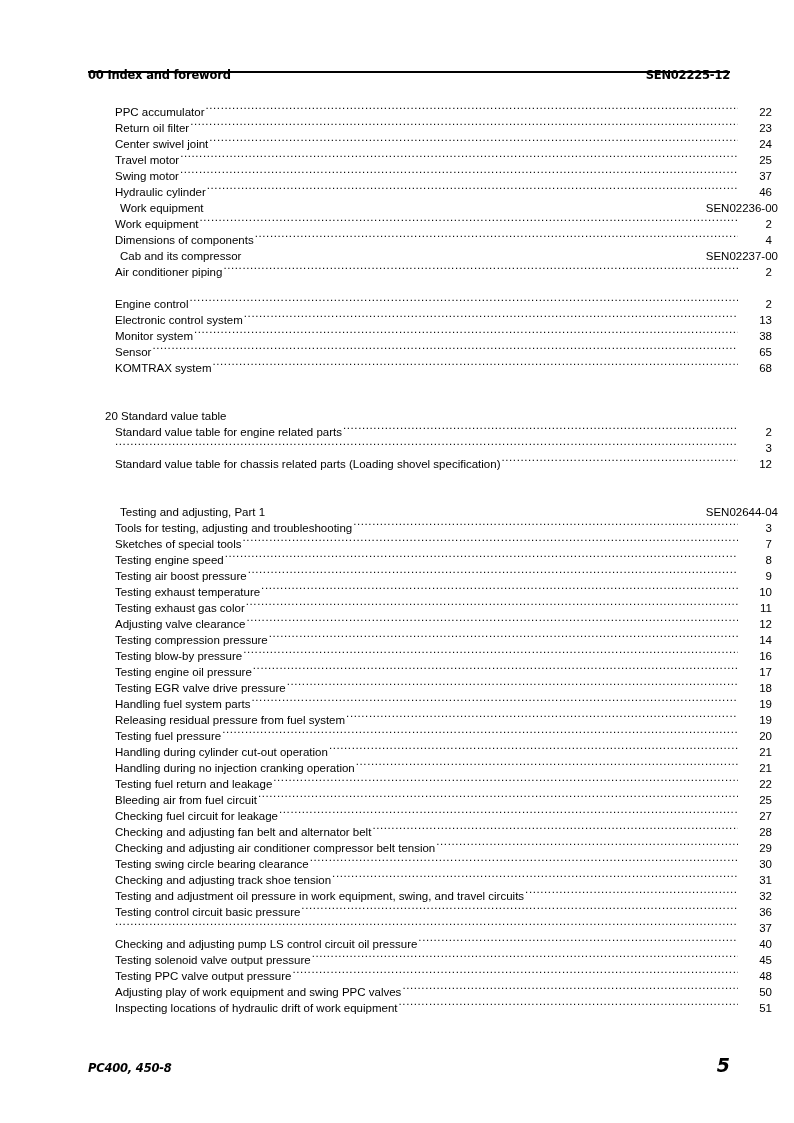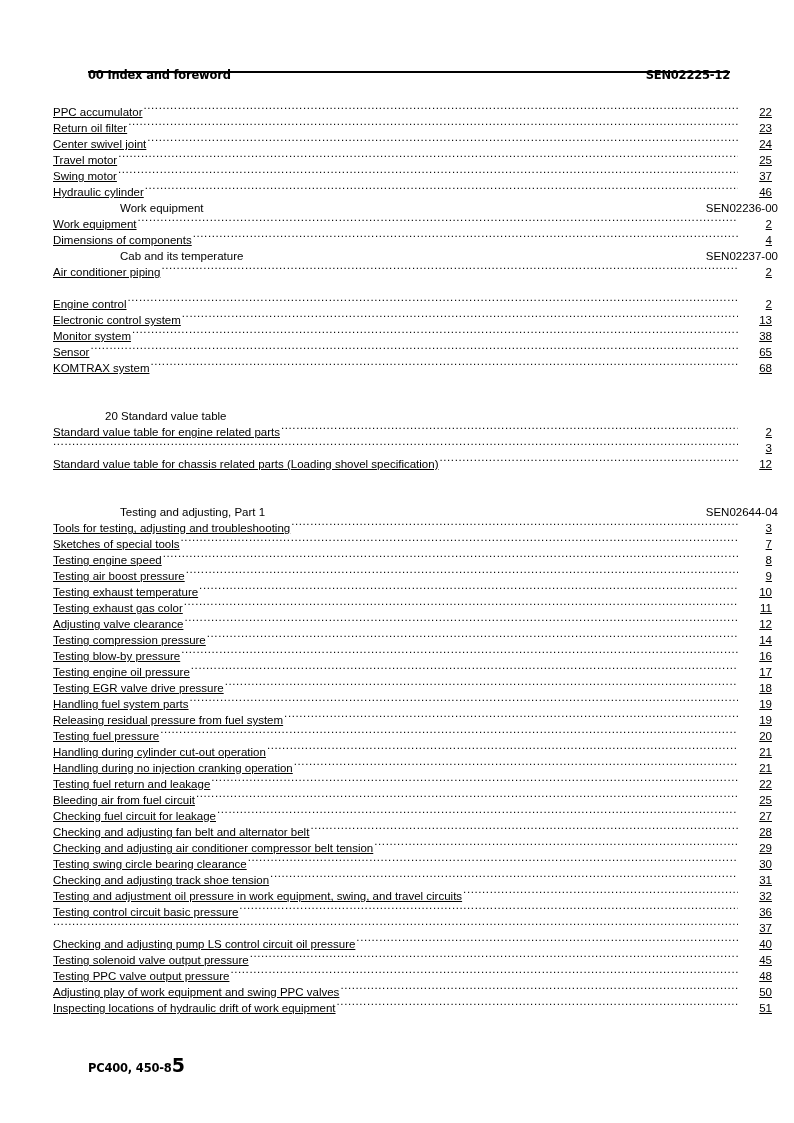--- a/index.html
+++ b/index.html
@@ -67,21 +67,21 @@
     line-height: 16px;
     font-size: 11.5px;
     white-space: nowrap;
     display: flex;
     align-items: baseline;
   }
 
   
   .lvl-section  { padding-left: 105px; }
   .lvl-group    { padding-left: 120px; }
-  .lvl-item     { padding-left: 53px; text-decoration: underline; }
+  .lvl-item     { padding-left: 115px; }
 
   .row-label {
     flex: 0 0 auto;
     padding-right: 1px;
   }
 
   
   .row-leader {
     flex: 1 1 auto;
     position: relative;
@@ -131,21 +131,23 @@
     z-index: 5;
   }
 
   
   .page-footer {
     position: absolute;
     left: 88px;
     top: 1054px;
     width: 642px;
     display: flex;
+    justify-content: space-between;
     align-items: baseline;
+    font-style: italic;
   }
   .footer-model {
     font-family: "DejaVu Sans", sans-serif;
     font-weight: bold;
     font-size: 11.5px;
     letter-spacing: -0.2px;
   }
   .footer-pageno {
     font-family: "DejaVu Sans", sans-serif;
     font-weight: bold;
@@ -203,21 +205,21 @@
         <span class="row-label">Work equipment</span>
         <span class="row-leader"></span>
         <span class="row-value pagenum">2</span>
       </div>
       <div class="toc-row lvl-item">
         <span class="row-label">Dimensions of components</span>
         <span class="row-leader"></span>
         <span class="row-value pagenum">4</span>
       </div>
       <div class="toc-row lvl-group">
-        <span class="row-label">Cab and its temperature</span>
+        <span class="row-label">Cab and its compressor</span>
         <span class="row-leader no-dots"></span>
         <span class="row-value code">SEN02237-00</span>
       </div>
       <div class="toc-row lvl-item">
         <span class="row-label">Air conditioner piping</span>
         <span class="row-leader"></span>
         <span class="row-value pagenum">2</span>
       </div>
       <div class="toc-gap"></div>
       <div class="toc-row lvl-item">

